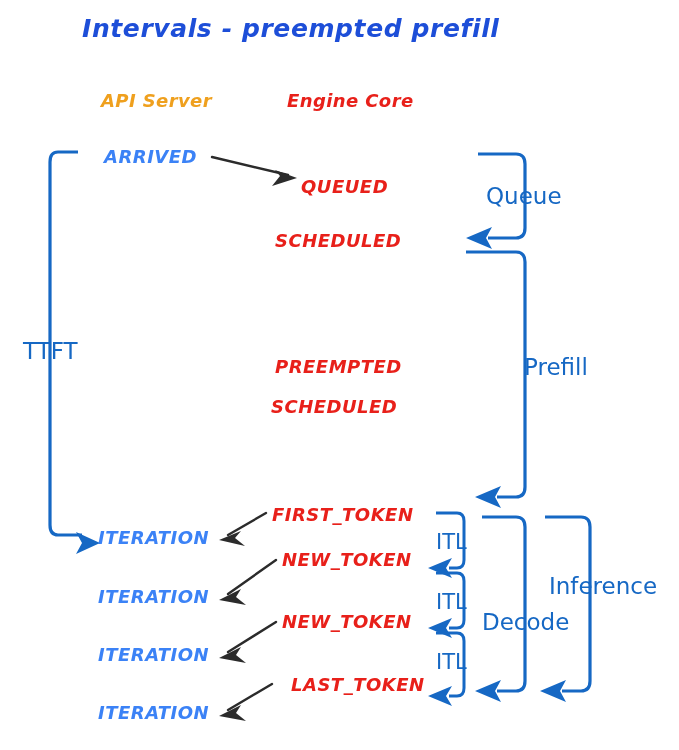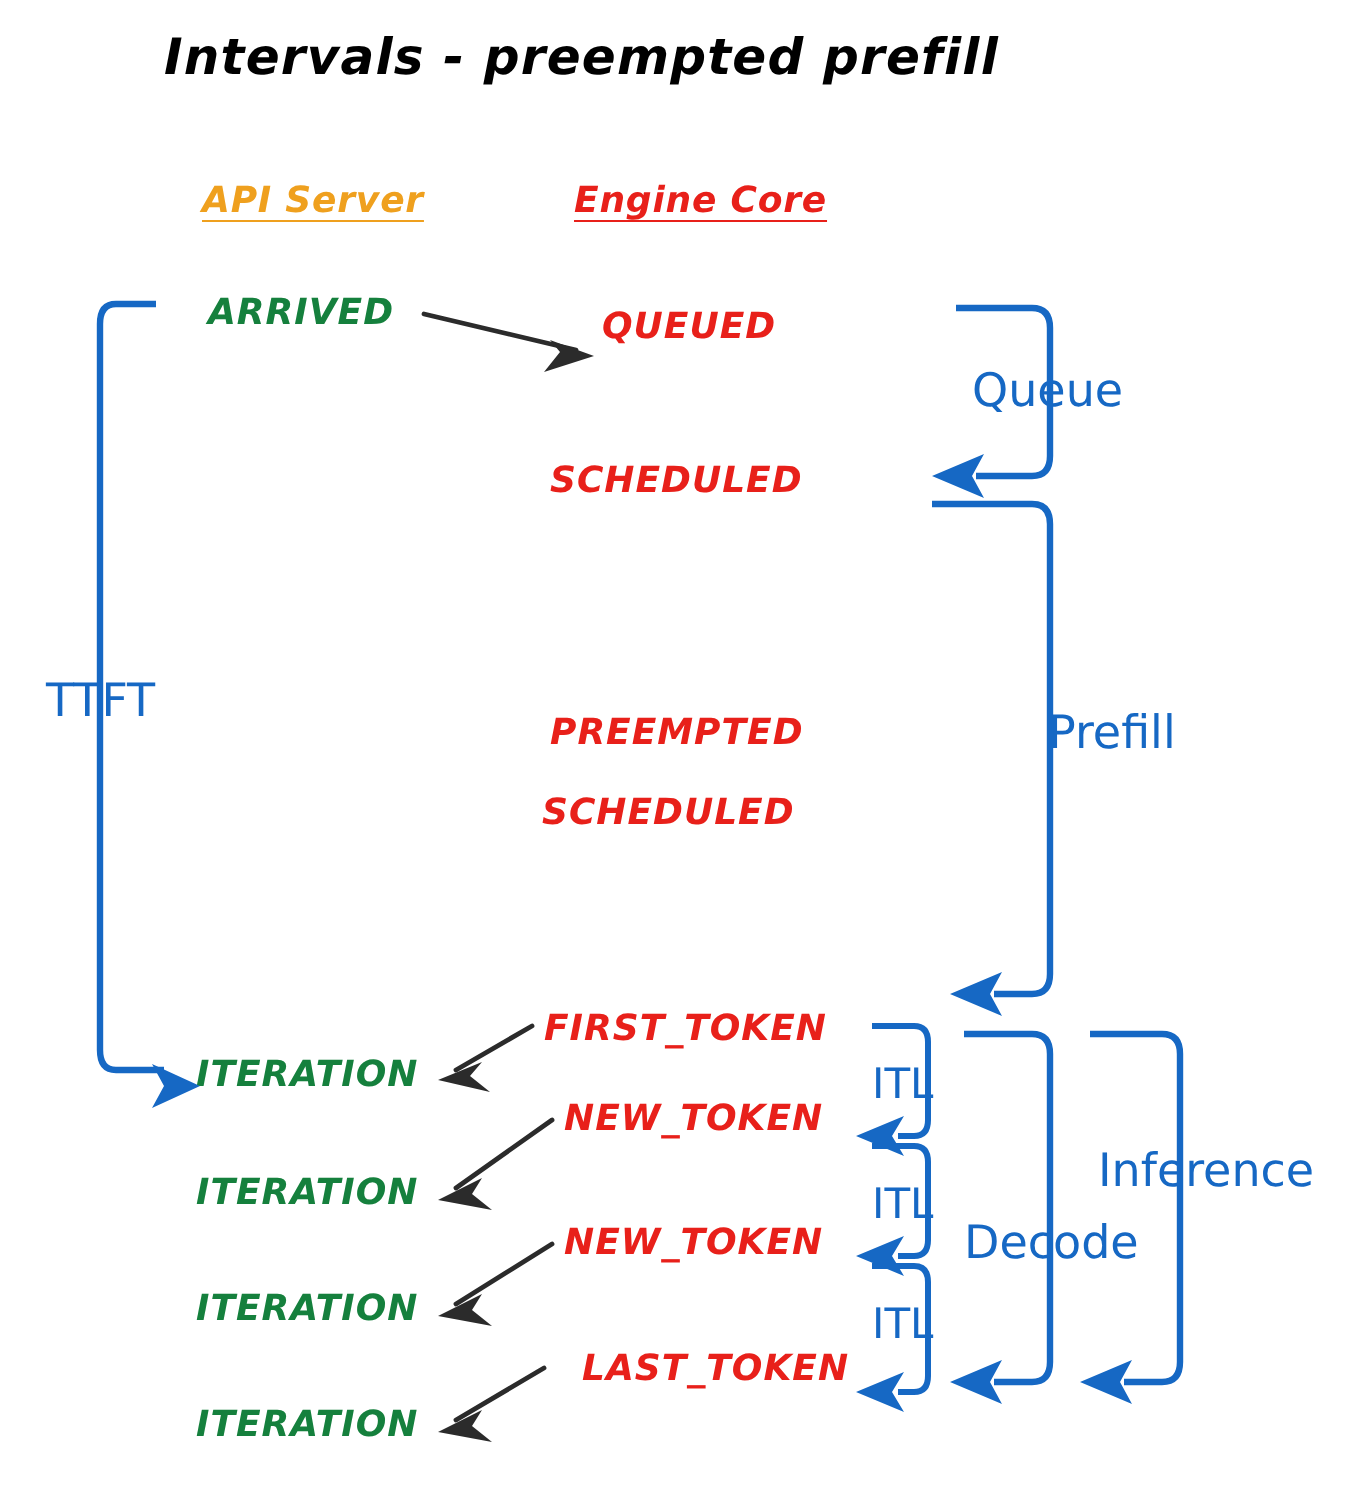--- a/index.html
+++ b/index.html
@@ -17,43 +17,42 @@
   }
   .abs { position: absolute; white-space: nowrap; }
 
   
   .title {
     left: 82px; top: 14px;
     font-family: "DejaVu Sans", sans-serif;
     font-size: 25px;
     font-weight: 700;
     font-style: italic;
-    color: #000000;
+    color: #1d4ed8;
     letter-spacing: 0.6px;
   }
   .colhead {
     font-family: "DejaVu Sans", sans-serif;
     font-size: 18px;
     font-style: italic;
     font-weight: 600;
     letter-spacing: 0.4px;
-    text-decoration: underline;
     text-underline-offset: 4px;
   }
   .colhead.api { left: 101px; top: 90px; color: #efa01e; }
   .colhead.engine { left: 287px; top: 90px; color: #e8201a; text-align: center; }
 
   .state {
     font-family: "DejaVu Sans", sans-serif;
     font-size: 18px;
     font-style: italic;
     font-weight: 600;
     letter-spacing: 0.5px;
   }
-  .state.api { color: #15803d; }
+  .state.api { color: #3b82f6; }
   .state.engine { color: #e8201a; }
 
   .blue-label {
     font-family: "DejaVu Sans", sans-serif;
     font-size: 23px;
     color: #1668c4;
     font-weight: 400;
   }
   .blue-label.small {
     font-size: 21px;
@@ -81,21 +80,21 @@
 
   <div class="abs colhead api">API Server</div>
   <div class="abs colhead engine">Engine Core</div>
 
   <div class="abs state api" style="left:104px; top:146px;">ARRIVED</div>
   <div class="abs state api" style="left:98px;  top:527px;">ITERATION</div>
   <div class="abs state api" style="left:98px;  top:586px;">ITERATION</div>
   <div class="abs state api" style="left:98px;  top:644px;">ITERATION</div>
   <div class="abs state api" style="left:98px;  top:702px;">ITERATION</div>
 
-  <div class="abs state engine" style="left:301px; top:153px;">QUEUED</div>
+  <div class="abs state engine" style="left:301px; top:176px;">QUEUED</div>
   <div class="abs state engine" style="left:275px; top:230px;">SCHEDULED</div>
   <div class="abs state engine" style="left:275px; top:308px;margin-top:48px;">PREEMPTED</div>
   <div class="abs state engine" style="left:271px; top:396px;">SCHEDULED</div>
   <div class="abs state engine" style="left:272px; top:504px;">FIRST_TOKEN</div>
   <div class="abs state engine" style="left:282px; top:549px;">NEW_TOKEN</div>
   <div class="abs state engine" style="left:282px; top:611px;">NEW_TOKEN</div>
   <div class="abs state engine" style="left:278px; top:674px;margin-left:13px;">LAST_TOKEN</div>
 
   <div class="abs blue-label" style="left:23px;  top:338px;">TTFT</div>
   <div class="abs blue-label" style="left:486px; top:183px;">Queue</div>

